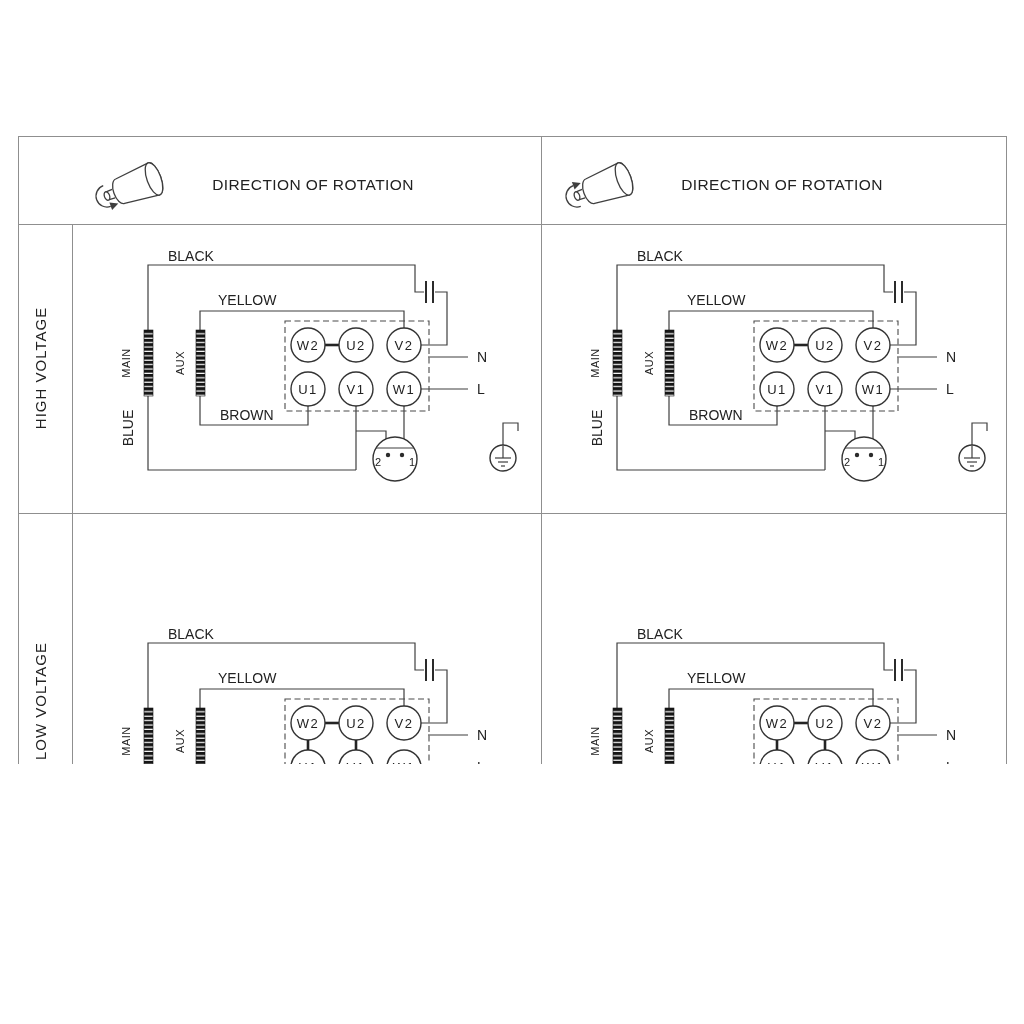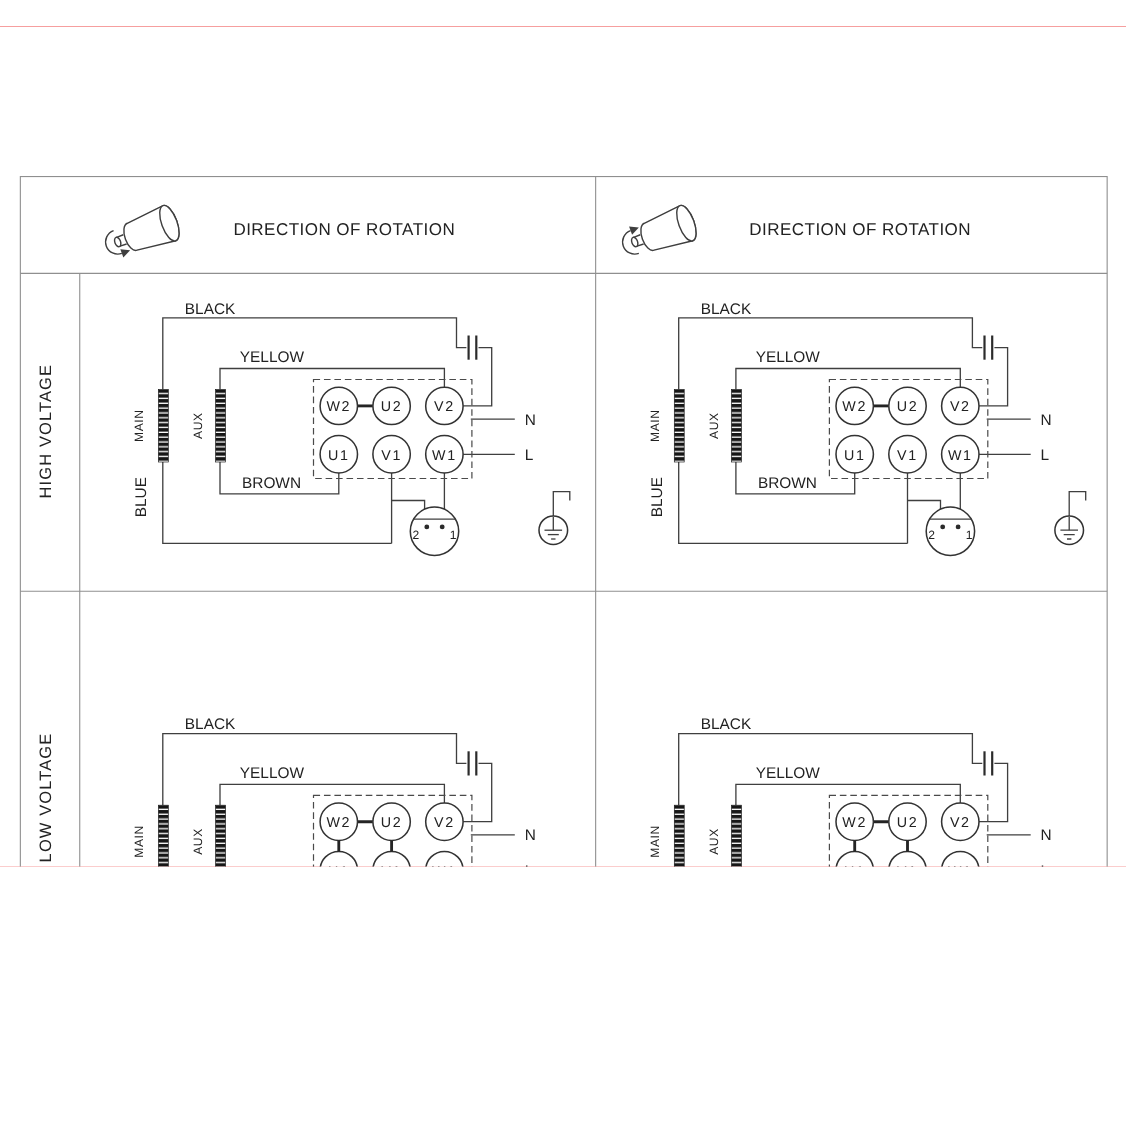--- a/index.html
+++ b/index.html
@@ -1,16 +1,16 @@
 <!DOCTYPE html>
 <html><head>
 <meta charset="utf-8">
 <style>
   html,body{margin:0;padding:0;background:#ffffff;}
-  #stage{position:relative;width:1024px;height:764px;background:#ef4444;overflow:hidden;margin-top:24px;}
+  #stage{position:relative;width:1024px;height:764px;background:#b91c1c;overflow:hidden;}
   svg{display:block;}
   text{font-family:"Liberation Sans", sans-serif; fill:#222222;}
   .wire{stroke:#3f3f3f;stroke-width:1.2;fill:none;}
   .plate{stroke:#2b2b2b;stroke-width:2;}
   .bridge{stroke:#242424;stroke-width:2.6;}
   .dashed{stroke:#4a4a4a;stroke-width:1.1;stroke-dasharray:6 3.5;fill:none;}
   .grid{stroke:#8f8f8f;stroke-width:1;fill:none;}
   .node{fill:#ffffff;stroke:#333333;stroke-width:1.4;}
   .lbl{font-size:14px;}
   .small{font-size:11px;letter-spacing:.5px;}

